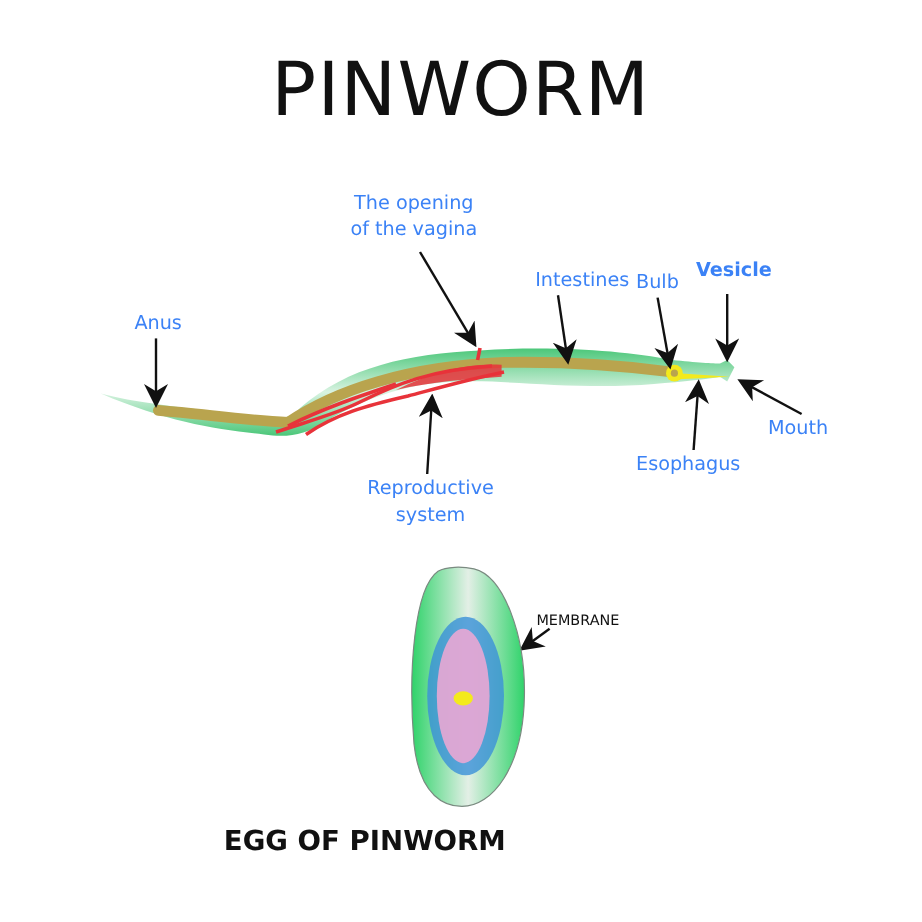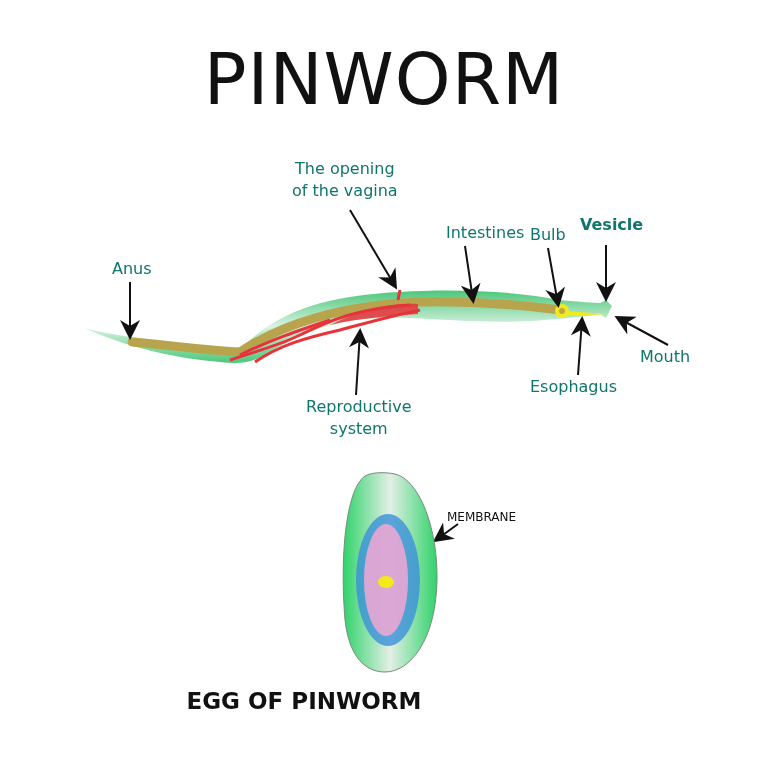--- a/index.html
+++ b/index.html
@@ -1,18 +1,18 @@
 <!DOCTYPE html>
 <html><head>
 <meta charset="utf-8">
 <style>
 html,body{margin:0;padding:0;background:#fff;}
 body{width:768px;height:768px;position:relative;overflow:hidden;font-family:"Liberation Sans",sans-serif;color:#111;}
-.title{position:absolute;top:38px;left:0;width:768px;text-align:center;font-size:71px;letter-spacing:1px;font-family:"DejaVu Sans",sans-serif;font-weight:normal;}
-.lbl{position:absolute;font-size:16px;font-family:"DejaVu Sans",sans-serif;color:#0f766e;line-height:22px;text-align:center;white-space:nowrap;}
+.title{position:absolute;top:38px;left:0;width:768px;text-align:center;font-size:62px;letter-spacing:1px;font-family:"DejaVu Sans",sans-serif;font-weight:normal;}
+.lbl{position:absolute;font-size:16px;font-family:"DejaVu Sans",sans-serif;color:#3b82f6;line-height:22px;text-align:center;white-space:nowrap;}
 .egg-title{position:absolute;top:688px;left:0;width:608px;text-align:center;font-size:23px;font-weight:bold;font-family:"DejaVu Sans",sans-serif;}
 .mem{position:absolute;top:510px;left:447px;font-size:12px;font-family:"DejaVu Sans",sans-serif;}
 svg{position:absolute;left:0;top:0;}
 </style>
 </head>
 <body>
 
 <div class="title">PINWORM</div>
 
 <svg width="768" height="768">

